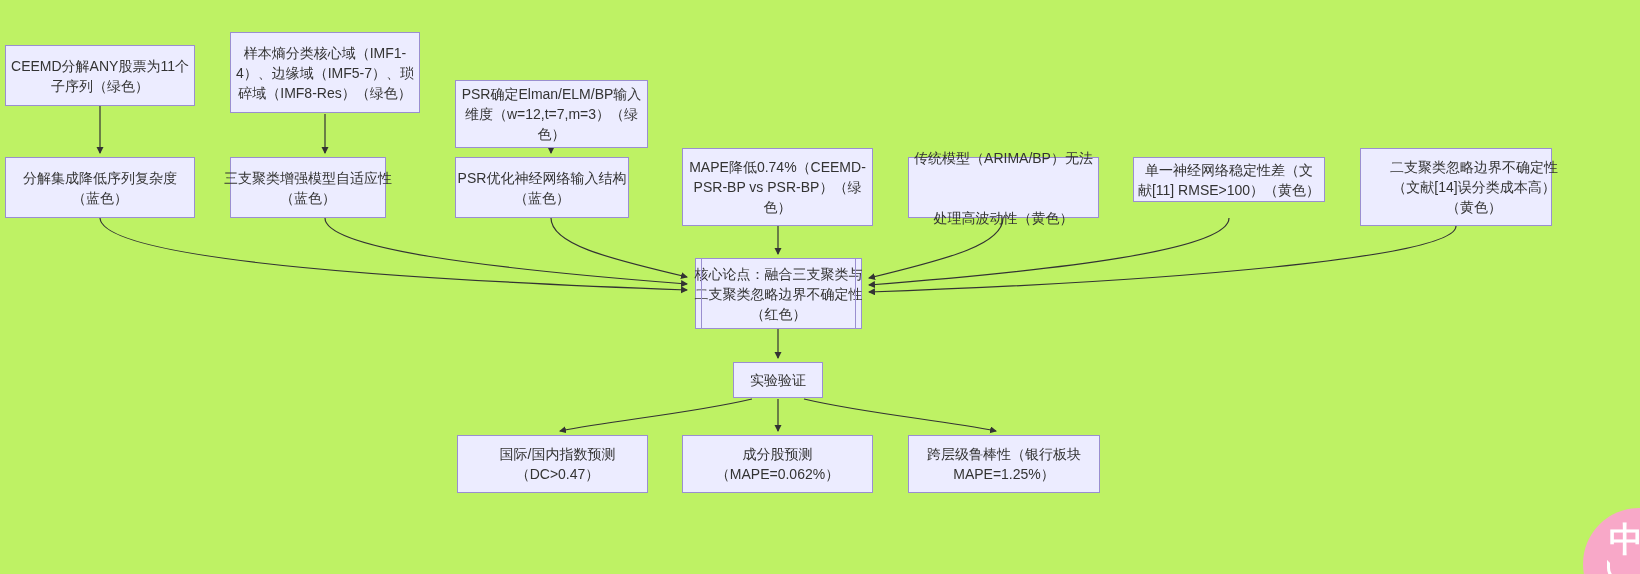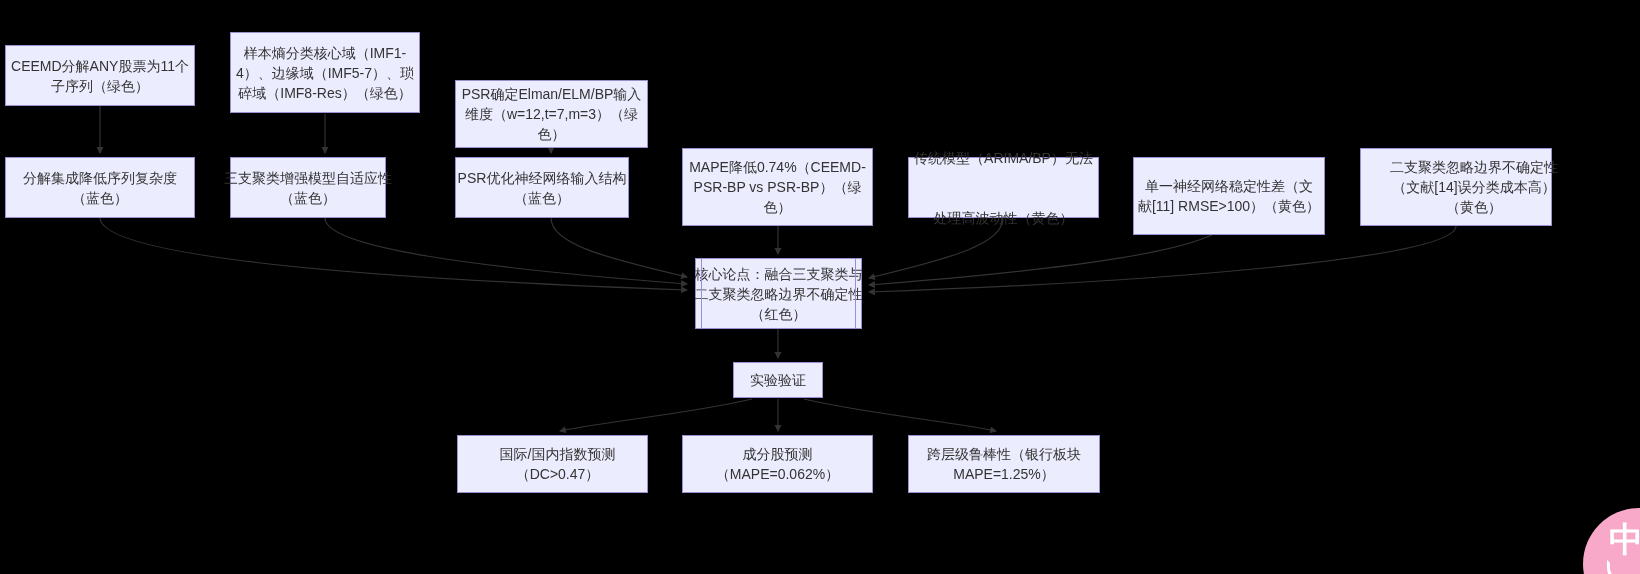--- a/index.html
+++ b/index.html
@@ -6,21 +6,21 @@
     --node-fill:#ECECFF;
     --node-border:#9a8fd0;
     --arrow:#333333;
     --pink:#f8a8c8;
     --text:#333333;
   }
   html,body{margin:0;padding:0;background:#ffffff;}
   .stage{
     position:relative;width:1640px;height:574px;overflow:hidden;
     font-family:"Liberation Sans","DejaVu Sans",sans-serif;
-    color:var(--text);background:#000000;
+    color:var(--text);background:#bef264;
   }
   .edges{position:absolute;left:0;top:0;width:1640px;height:574px;pointer-events:none;}
   .edges path.edge{fill:none;stroke:var(--arrow);stroke-width:1.2;}
   .edges marker path{fill:var(--arrow);stroke:none;}
   .node{
     position:absolute;box-sizing:border-box;
     background:var(--node-fill);border:1px solid var(--node-border);
     display:flex;flex-direction:column;align-items:center;justify-content:center;
     text-align:center;font-size:14px;line-height:20px;
   }
@@ -32,21 +32,21 @@
   .subroutine .sidebar.r{right:5px;}
   
   .n-ceemd      {left:5px;   top:45px;  width:190px;height:61px;}
   .n-entropy    {left:230px; top:32px;  width:190px;height:81px;}
   .n-psrdef     {left:455px; top:32px;  width:193px;height:68px;margin-top:48px;}
   .n-decomp     {left:5px;   top:157px; width:190px;height:61px;}
   .n-threeway   {left:230px; top:157px; width:156px;height:61px;}
   .n-psropt     {left:455px; top:157px; width:174px;height:61px;}
   .n-mape       {left:682px; top:148px; width:191px;height:78px;}
   .n-trad       {left:908px; top:157px; width:191px;height:61px;gap:40px;}
-  .n-singlenn   {left:1133px;top:157px; width:192px;height:78px;}
+  .n-singlenn   {left:1133px;top:157px; width:192px;height:45px;}
   .n-twoway     {left:1360px;top:148px; width:192px;height:78px;padding-left:36px;}
   .n-core       {left:695px; top:258px; width:167px;height:71px;}
   .n-exp        {left:733px; top:362px; width:90px; height:36px;}
   .n-index      {left:457px; top:435px; width:191px;height:58px;padding-left:10px;}
   .n-constituent{left:682px; top:435px; width:191px;height:58px;}
   .n-robust     {left:908px; top:435px; width:192px;height:58px;}
   
   .translate-btn{
     position:absolute;left:1583px;top:508px;width:112px;height:112px;
     border-radius:50%;background:var(--pink);cursor:pointer;

